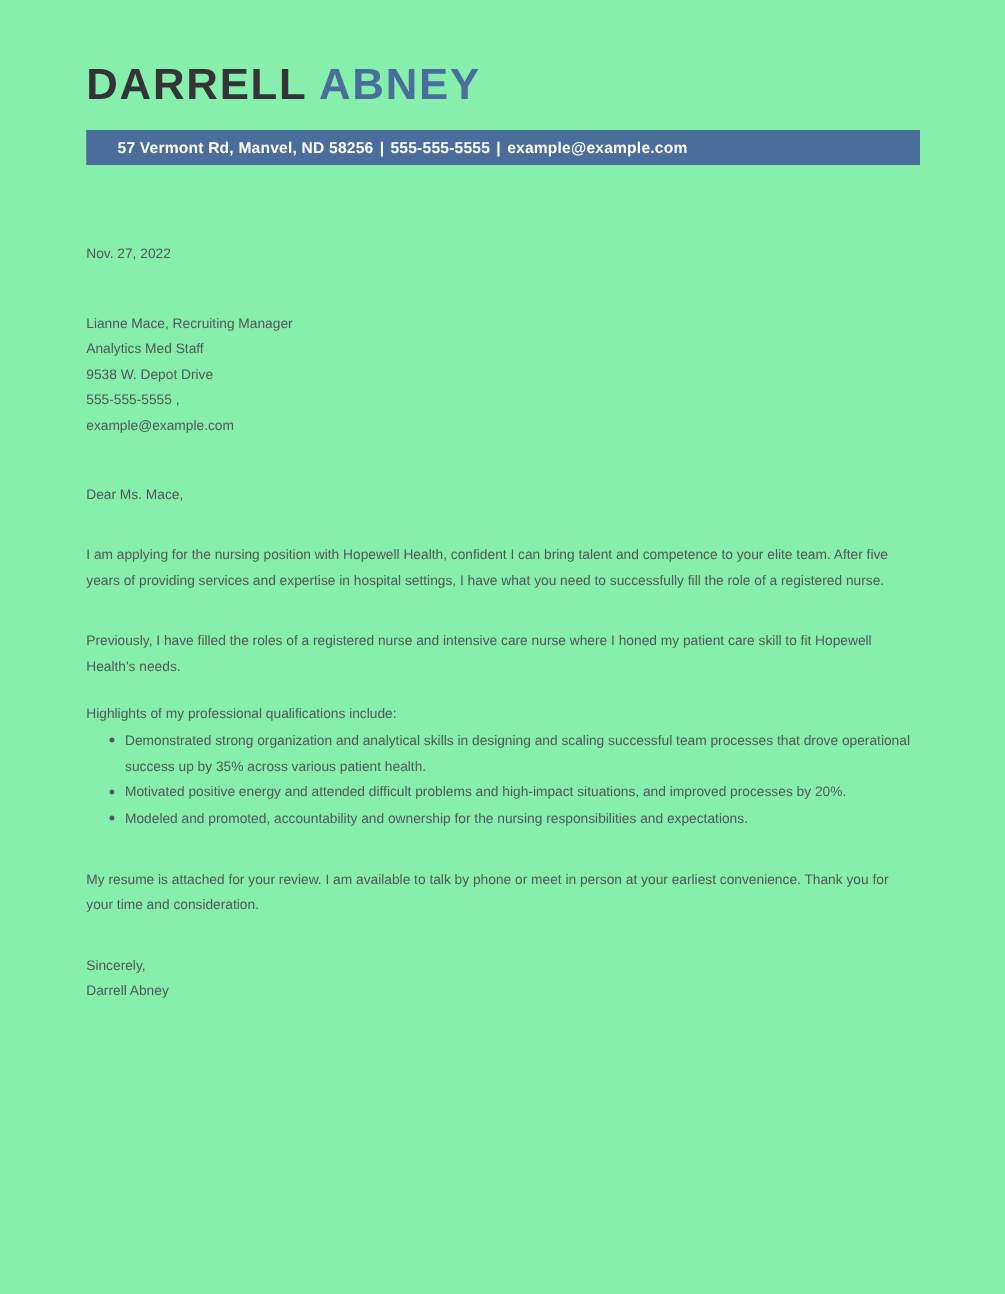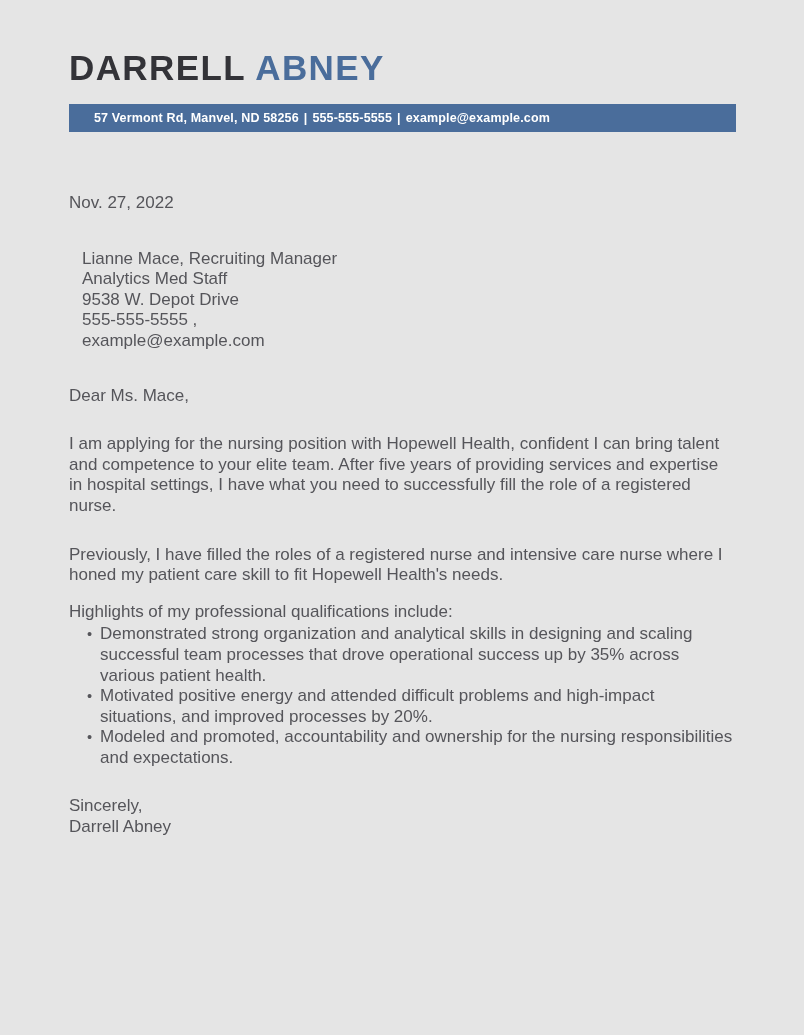--- a/index.html
+++ b/index.html
@@ -11,21 +11,21 @@
     width: 804px;
     height: 1035px;
     font-family: "Liberation Sans", sans-serif;
     overflow: hidden;
   }
 
   .page {
     position: relative;
     width: 804px;
     height: 1035px;
-    background: #e5e5e5;
+    background: #86efac;
     box-sizing: border-box;
   }
 
   
   .letterhead {
     padding: 46px 69px 0 69px;
   }
   .name-line {
     font-size: 35px;
     font-weight: bold;
@@ -54,31 +54,30 @@
     overflow: hidden;
   }
   .contact-sep {
     padding: 0 5px;
   }
 
   
   .body-area {
     padding: 0 69px;
     color: #55555a;
-    font-size: 17px;
+    font-size: 11px;
     line-height: 20.6px;
   }
 
   .date-line {
     margin-top: 61px;
   }
 
   .recipient-block {
     margin-top: 35px;
-    margin-left: 13px;
   }
   .recipient-block div {
     white-space: pre;
   }
 
   .salutation {
     margin-top: 34px;
   }
 
   .para {
@@ -148,20 +147,21 @@
 
     <div class="highlights-intro">Highlights of my professional qualifications include:</div>
 
     <ul class="highlights">
       <li>Demonstrated strong organization and analytical skills in designing and scaling successful team processes that drove operational success up by 35% across various patient health.</li>
       <li>Motivated positive energy and attended difficult problems and high-impact situations, and improved processes by 20%.</li>
       <li>Modeled and promoted, accountability and ownership for the nursing responsibilities and expectations.</li>
     </ul>
 
 
+    <div class="para">My resume is attached for your review. I am available to talk by phone or meet in person at your earliest convenience. Thank you for your time and consideration.</div>
 
     <div class="closing-block">
       <div>Sincerely,</div>
       <div>Darrell Abney</div>
     </div>
 
   </div>
 </div>
 
 </body></html>

